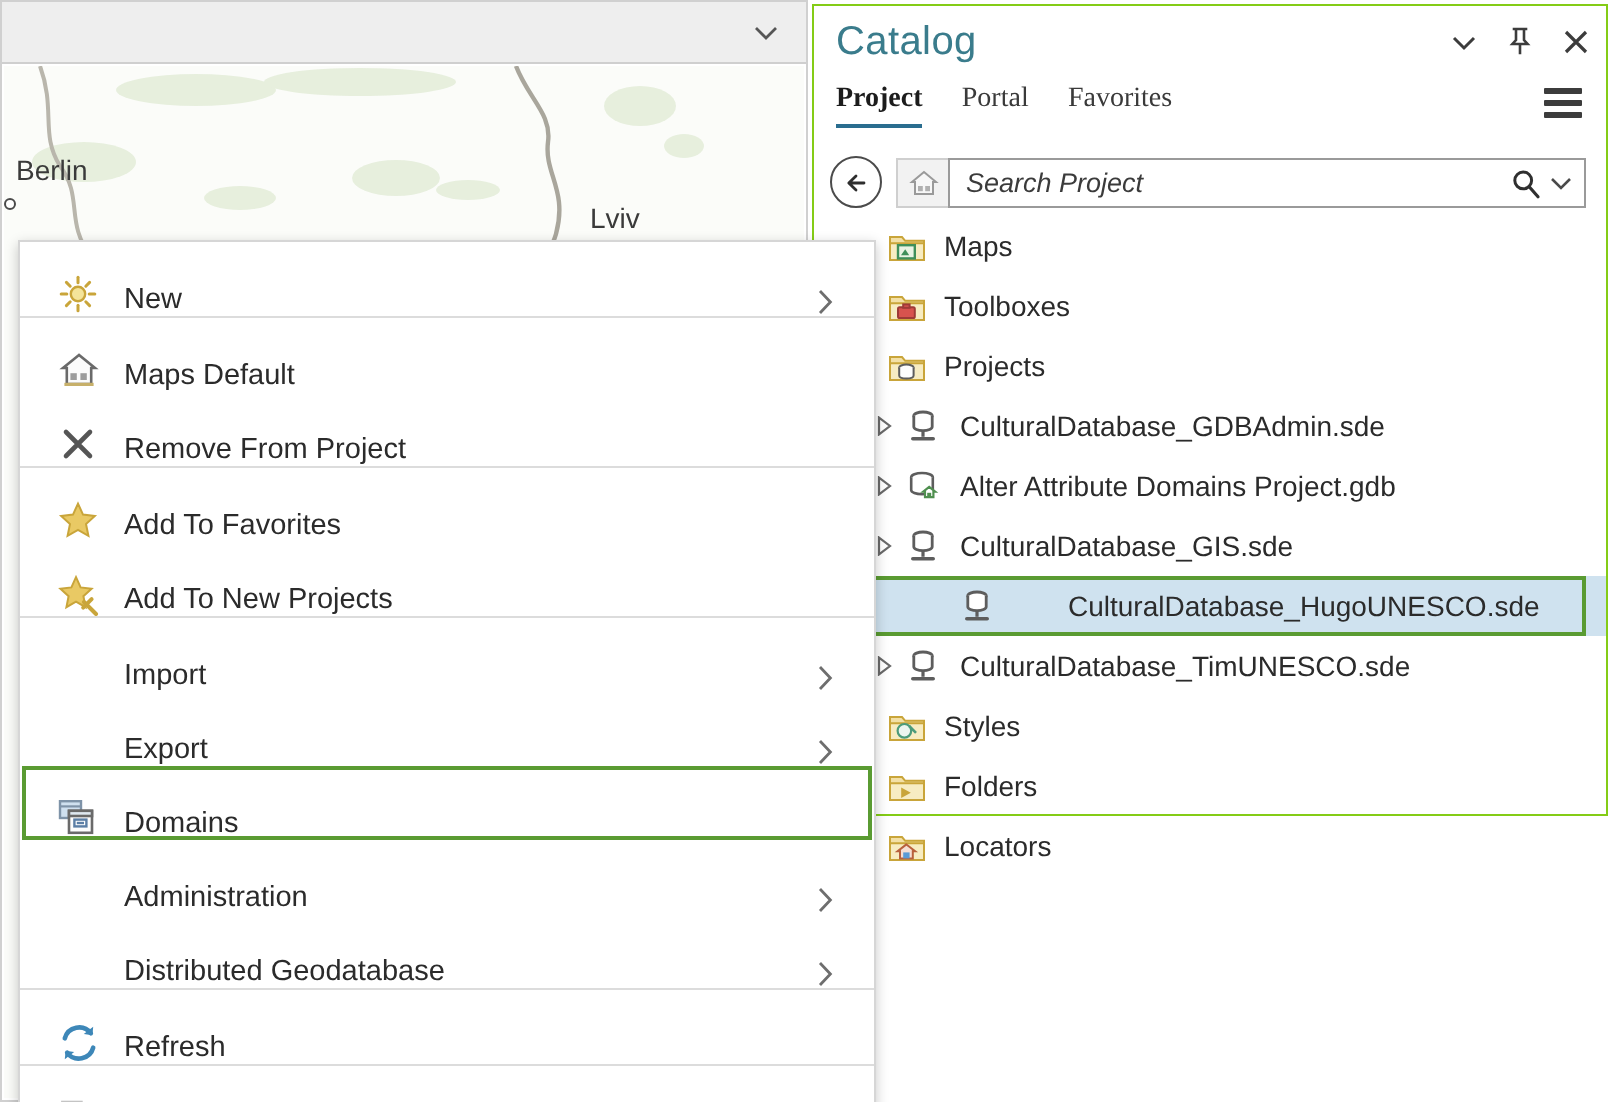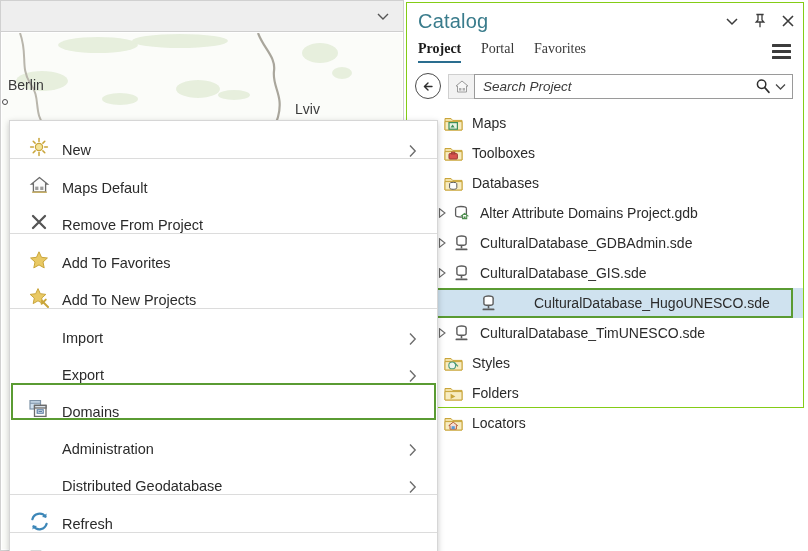--- a/index.html
+++ b/index.html
@@ -113,21 +113,21 @@
     width: 19px; height: 15px;
     display: flex; flex-direction: column; justify-content: space-between;
     cursor: default;
   }
   .hamburger i { display: block; height: 3px; background: #3c3c3c; border-radius: .5px; }
 
   .catalog-searchrow {
     position: relative;
     height: 36px;
     padding: 0 10px 0 8px;
-    display: flex; align-items: center;
+    display: flex; align-items: flex-end;
   }
   .back-btn {
     width: 24px; height: 24px;
     border: 1.4px solid #4b4b4b;
     border-radius: 50%;
     display: flex; align-items: center; justify-content: center;
     color: #2e2e2e;
     flex: 0 0 auto;
     cursor: default;
   }
@@ -393,53 +393,53 @@
             </svg>
           </span>
           <span class="ticon">
             <svg width="19" height="17" viewBox="0 0 19 17">
               <path d="M1 3.5 H7 L8.6 5.4 H18 V15 H1 Z" fill="#f3e0a6" stroke="#c9a53a" stroke-width="1"></path>
               <path d="M1 6.6 H18 V15 H1 Z" fill="#f7ecc2" stroke="#c9a53a" stroke-width="1"></path>
               <ellipse cx="9.2" cy="8.8" rx="3.6" ry="1.5" fill="#fdfdfd" stroke="#5d5d5d" stroke-width="1"></ellipse>
               <path d="M5.6 8.8 V12.8 C5.6 13.7 7.2 14.3 9.2 14.3 C11.2 14.3 12.8 13.7 12.8 12.8 V8.8" fill="#fdfdfd" stroke="#5d5d5d" stroke-width="1"></path>
             </svg>
           </span>
-          <span class="tlabel">Databases</span>
+          <span class="tlabel">Projects</span>
+        </div>
+        <div class="tree-row lvl2">
+          <span class="expander">
+            <svg width="9" height="10" viewBox="0 0 9 10">
+              <path d="M1.5 0.8 L7 5 L1.5 9.2 Z" fill="none" stroke="#6a6a6a" stroke-width="1.1"></path>
+            </svg>
+          </span>
+          <span class="ticon">
+            <svg width="19" height="19" viewBox="0 0 19 19">
+              <ellipse cx="9.5" cy="3.9" rx="4.6" ry="1.9" fill="#ffffff" stroke="#5d5d5d" stroke-width="1.4"></ellipse>
+              <path d="M4.9 3.9 V9.4 C4.9 10.5 6.95 11.3 9.5 11.3 C12.05 11.3 14.1 10.5 14.1 9.4 V3.9" fill="#ffffff" stroke="#5d5d5d" stroke-width="1.4"></path>
+              <path d="M9.5 11.3 V14.4" stroke="#5d5d5d" stroke-width="1.6"></path>
+              <path d="M4.4 15.4 H14.6" stroke="#5d5d5d" stroke-width="1.8" stroke-linecap="round"></path>
+            </svg>
+          </span>
+          <span class="tlabel">CulturalDatabase_GDBAdmin.sde</span>
         </div>
         <div class="tree-row lvl2">
           <span class="expander">
             <svg width="9" height="10" viewBox="0 0 9 10">
               <path d="M1.5 0.8 L7 5 L1.5 9.2 Z" fill="none" stroke="#6a6a6a" stroke-width="1.1"></path>
             </svg>
           </span>
           <span class="ticon">
             <svg width="19" height="18" viewBox="0 0 19 18">
               <ellipse cx="9" cy="4.6" rx="5.4" ry="2.1" fill="#ffffff" stroke="#5d5d5d" stroke-width="1.3"></ellipse>
               <path d="M3.6 4.6 V11 C3.6 12.2 6 13.1 9 13.1 C12 13.1 14.4 12.2 14.4 11 V4.6" fill="#ffffff" stroke="#5d5d5d" stroke-width="1.3"></path>
               <path d="M12.6 9.4 L9.6 11.8 H10.5 V14.6 H14.7 V11.8 H15.6 Z" fill="#ffffff" stroke="#4f8f4f" stroke-width="1.1"></path>
               <rect x="11.6" y="12.4" width="2" height="2.2" fill="#4f8f4f"></rect>
             </svg>
           </span>
           <span class="tlabel">Alter Attribute Domains Project.gdb</span>
-        </div>
-        <div class="tree-row lvl2">
-          <span class="expander">
-            <svg width="9" height="10" viewBox="0 0 9 10">
-              <path d="M1.5 0.8 L7 5 L1.5 9.2 Z" fill="none" stroke="#6a6a6a" stroke-width="1.1"></path>
-            </svg>
-          </span>
-          <span class="ticon">
-            <svg width="19" height="19" viewBox="0 0 19 19">
-              <ellipse cx="9.5" cy="3.9" rx="4.6" ry="1.9" fill="#ffffff" stroke="#5d5d5d" stroke-width="1.4"></ellipse>
-              <path d="M4.9 3.9 V9.4 C4.9 10.5 6.95 11.3 9.5 11.3 C12.05 11.3 14.1 10.5 14.1 9.4 V3.9" fill="#ffffff" stroke="#5d5d5d" stroke-width="1.4"></path>
-              <path d="M9.5 11.3 V14.4" stroke="#5d5d5d" stroke-width="1.6"></path>
-              <path d="M4.4 15.4 H14.6" stroke="#5d5d5d" stroke-width="1.8" stroke-linecap="round"></path>
-            </svg>
-          </span>
-          <span class="tlabel">CulturalDatabase_GDBAdmin.sde</span>
         </div>
         <div class="tree-row lvl2">
           <span class="expander">
             <svg width="9" height="10" viewBox="0 0 9 10">
               <path d="M1.5 0.8 L7 5 L1.5 9.2 Z" fill="none" stroke="#6a6a6a" stroke-width="1.1"></path>
             </svg>
           </span>
           <span class="ticon">
             <svg width="19" height="19" viewBox="0 0 19 19">
               <ellipse cx="9.5" cy="3.9" rx="4.6" ry="1.9" fill="#ffffff" stroke="#5d5d5d" stroke-width="1.4"></ellipse>

